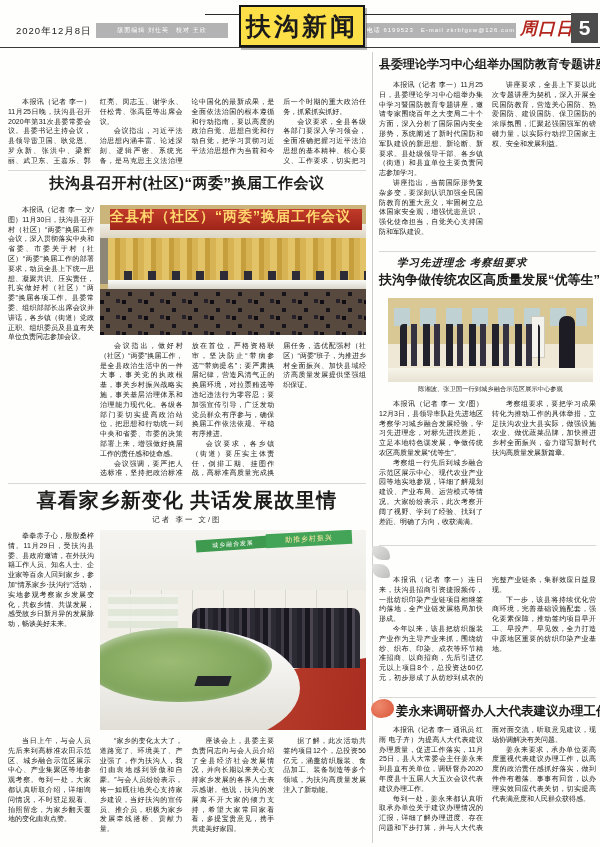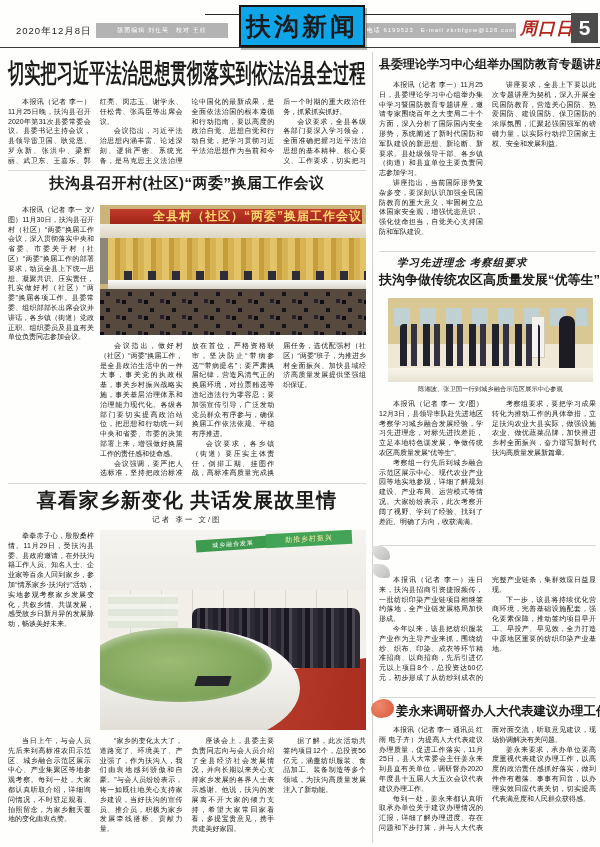--- a/index.html
+++ b/index.html
@@ -5,21 +5,21 @@
   html,body{margin:0;padding:0;background:#e9e9e7;}
   .page{position:relative;width:600px;height:847px;background:#fefefc;overflow:hidden;
         font-family:"Liberation Sans","DejaVu Sans",sans-serif;color:#1b1b1b;}
   .abs{position:absolute;}
   
   .topline{position:absolute;left:205px;right:2px;top:14px;height:1px;background:#2a2a2a;}
   .headrule{position:absolute;left:0;right:0;top:47px;height:1px;background:#3a3a3a;}
   .date{left:16px;top:25px;font-size:9.5px;font-weight:normal;letter-spacing:1px;color:#222;}
   .graybar{background:#b3b3b3;color:#fff;font-size:6px;line-height:15px;text-align:center;
            letter-spacing:1px;white-space:nowrap;overflow:hidden;}
-  .masthead{left:239px;top:5px;width:122px;height:38px;background:#0ea5e9;border:2px solid #161616;
+  .masthead{left:239px;top:5px;width:122px;height:38px;background:#fde047;border:2px solid #161616;
             box-shadow:2px 3px 0 rgba(0,0,0,.28);display:flex;align-items:center;justify-content:center;}
   .masthead span{font-family:"Liberation Serif","DejaVu Serif",serif;font-weight:bold;font-size:25px;letter-spacing:3px;}
   .papername{left:520px;top:17px;font-family:"Liberation Serif","DejaVu Serif",serif;
              font-style:italic;font-weight:900;font-size:17px;color:#b3261e;letter-spacing:1px;}
   .pagenum{left:571px;top:13px;width:27px;height:30px;background:#4c4c4c;color:#fff;
            font-size:21px;font-weight:bold;display:flex;align-items:center;justify-content:center;}
   
   .vdivider{position:absolute;left:372px;top:52px;width:1px;height:791px;background:#cfcfcc;}
   .hline{position:absolute;height:1px;background:#d8d8d4;}
   
@@ -46,22 +46,22 @@
   .body{font-size:7px;line-height:9.8px;text-align:justify;color:#161616;overflow:hidden;
         column-gap:9px;column-fill:auto;}
   .body p{margin:0;text-indent:2em;}
   .c4{column-count:4;}
   .c3{column-count:3;}
   .c2{column-count:2;}
   .caption{font-size:6.3px;color:#2c2c2c;line-height:8px;text-align:center;overflow:hidden;}
   
   .photo{overflow:hidden;}
   .p1{left:100px;top:205px;width:266px;height:130px;background:#cbb57a;}
-  .p1-banner{position:absolute;left:10px;top:4px;right:4px;height:15px;background:linear-gradient(#c23a2a,#9e2518);
-             color:#ffd76e;font-size:12px;font-weight:bold;text-align:right;line-height:15px;letter-spacing:1px;white-space:nowrap;}
+  .p1-banner{position:absolute;left:10px;top:4px;right:4px;height:21px;background:linear-gradient(#c23a2a,#9e2518);
+             color:#ffd76e;font-size:14px;font-weight:bold;text-align:left;line-height:15px;letter-spacing:1px;white-space:nowrap;}
   .p1-ceiling{position:absolute;left:0;top:19px;right:0;height:14px;background:linear-gradient(#efece2,#ddd6c4);}
   .p1-curtain{position:absolute;left:8px;top:33px;right:0;height:44px;
               background:repeating-linear-gradient(90deg,#e3c367 0 7px,#c79e3c 7px 12px,#d7b354 12px 18px);}
   .p1-wallL{position:absolute;left:0;top:19px;width:9px;height:60px;background:#8e8676;}
   .p1-dais{position:absolute;left:8px;top:66px;right:0;height:12px;
            background:repeating-linear-gradient(90deg,transparent 0 16px,#2e2c36 16px 24px);}
   .p1-table{position:absolute;left:8px;top:75px;right:0;height:9px;background:linear-gradient(#fbfbf7,#d8d5ca);}
   .p1-crowd{position:absolute;left:0;top:84px;right:0;height:46px;background:#57493e;
             background-image:radial-gradient(circle 4px at 8px 5px,#17141c 60%,transparent 62%),
                              radial-gradient(circle 4px at 18px 12px,#241f28 60%,transparent 62%),
@@ -120,23 +120,20 @@
   <div class="abs papername">周口日报</div>
   <div class="abs pagenum">5</div>
 
   <div class="vdivider"></div>
   <div class="hline" style="left:8px;top:170px;width:358px;"></div>
   <div class="hline" style="left:8px;top:483px;width:358px;"></div>
   <div class="hline" style="left:379px;top:251px;width:217px;"></div>
   <div class="hline" style="left:379px;top:545px;width:217px;"></div>
   <div class="hline" style="left:379px;top:697px;width:217px;"></div>
 
-  <div class="abs lead-h">
-    <span>切实把习近平法治思想贯彻落实到依法治县全过程</span>
-  </div>
   <div class="abs body c4" style="left:8px;top:97px;width:358px;height:70px;">
       <p>本报讯（记者 李一）11月25日晚，扶沟县召开2020年第31次县委常委会议。县委书记主持会议，县领导雷卫国、耿党恩、罗永新、张洪中、梁辉丽、武卫东、王嘉乐、郭红亮、闵志玉、谢学永、任松青、张禹臣等出席会议。</p>
       <p>会议指出，习近平法治思想内涵丰富、论述深刻、逻辑严密、系统完备，是马克思主义法治理论中国化的最新成果，是全面依法治国的根本遵循和行动指南，要以高度的政治自觉、思想自觉和行动自觉，把学习贯彻习近平法治思想作为当前和今后一个时期的重大政治任务，抓紧抓实抓好。</p>
       <p>会议要求，全县各级各部门要深入学习领会，全面准确把握习近平法治思想的基本精神、核心要义、工作要求，切实把习近平法治思想贯彻落实到依法治县全过程和各方面，努力开创法治扶沟建设新局面，为全县经济社会高质量发展提供坚强法治保障。</p>
     </div>
 
   <div class="abs h-b">扶沟县召开村(社区)“两委”换届工作会议</div>
   <div class="abs body" style="left:8px;top:205px;width:86px;height:276px;">
       <p>本报讯（记者 李一 文/图）11月30日，扶沟县召开村（社区）“两委”换届工作会议，深入贯彻落实中央和省委、市委关于村（社区）“两委”换届工作的部署要求，动员全县上下统一思想、凝聚共识、压实责任，扎实做好村（社区）“两委”换届各项工作。县委常委、组织部部长出席会议并讲话，各乡镇（街道）党政正职、组织委员及县直有关单位负责同志参加会议。</p>
     </div>

